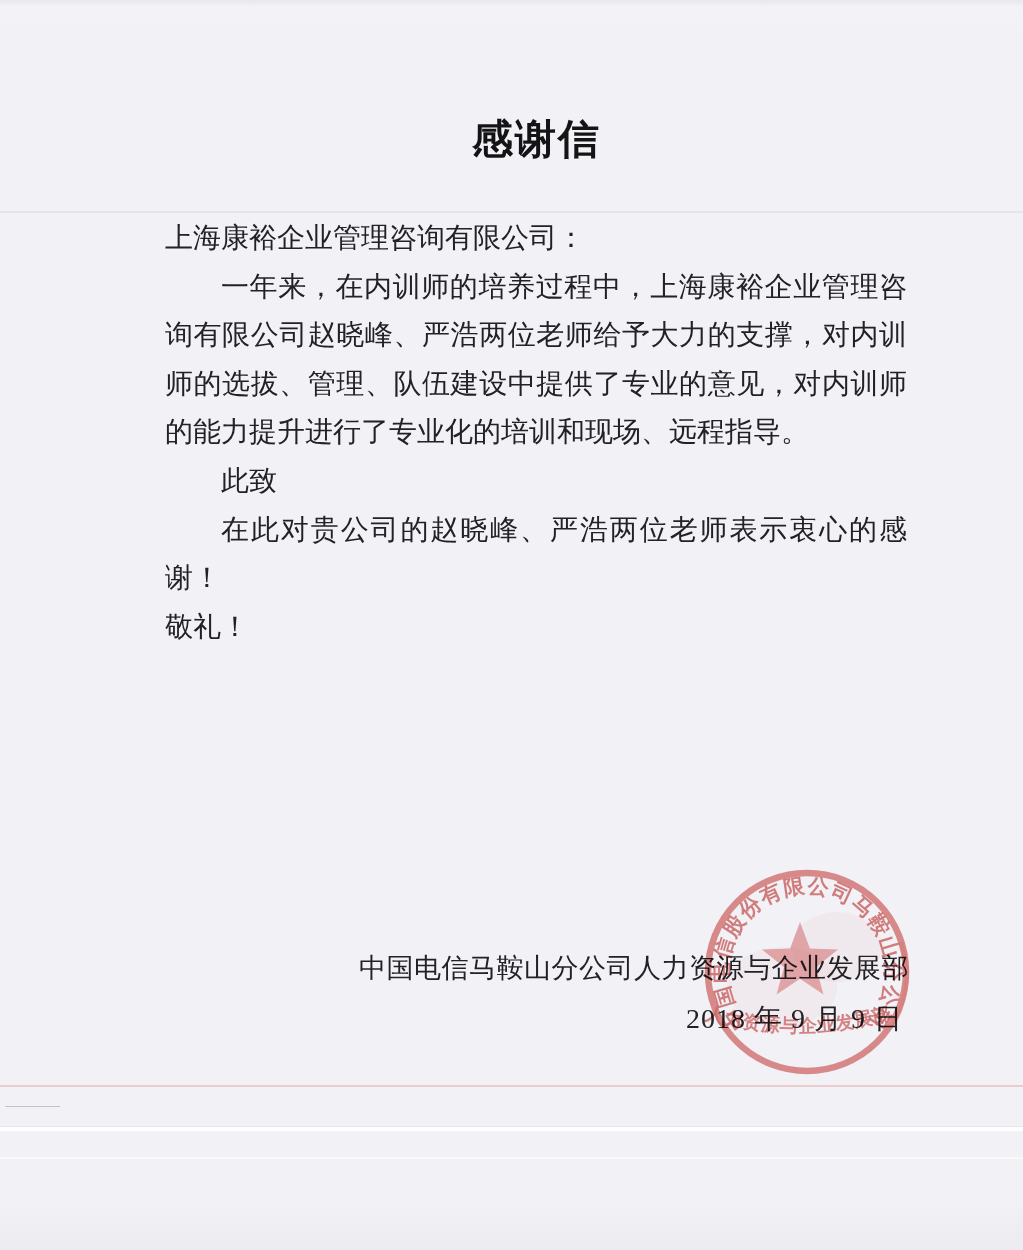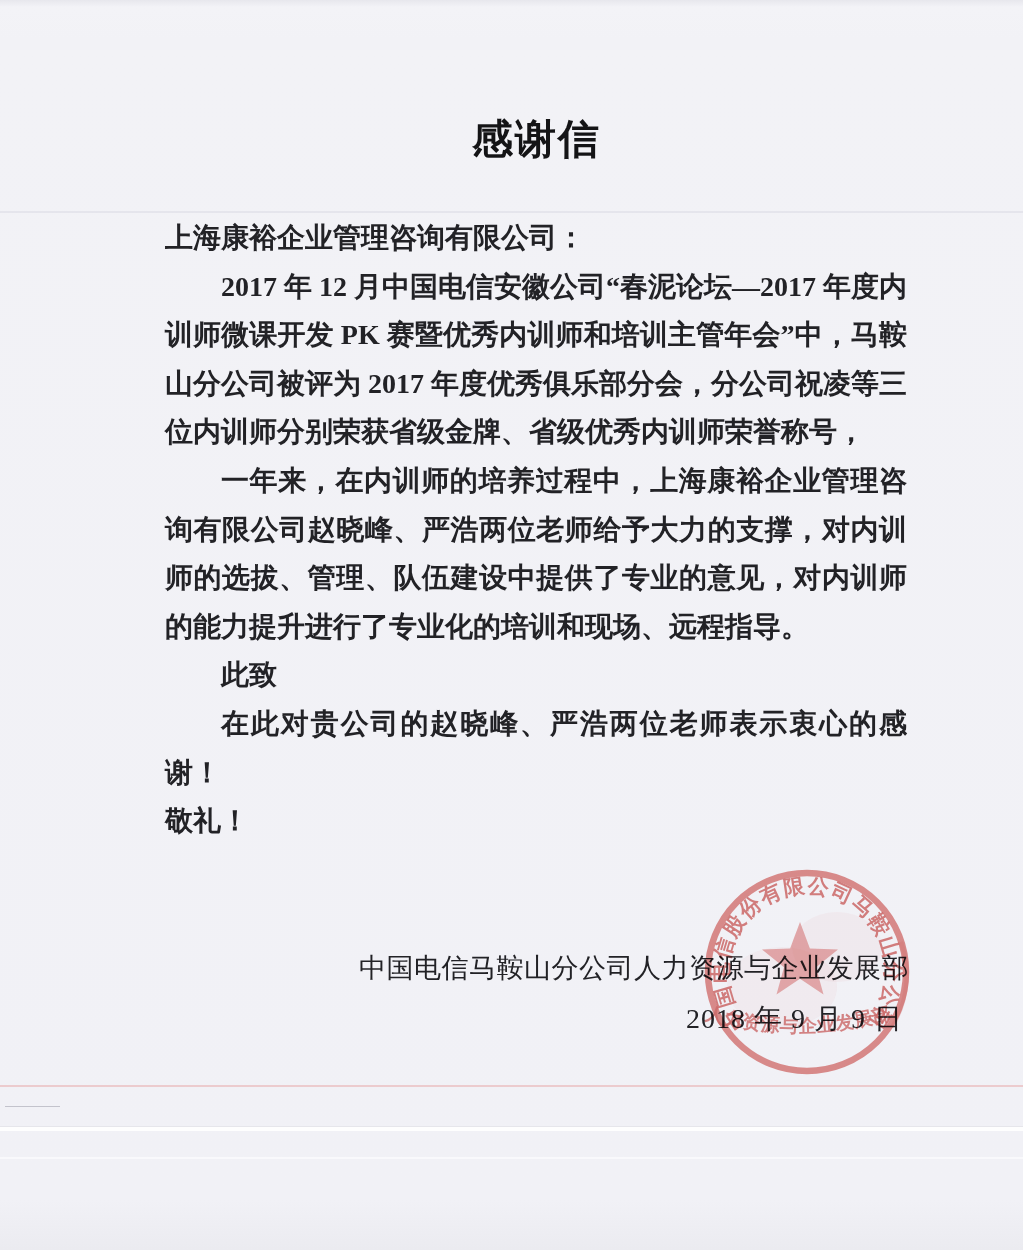--- a/index.html
+++ b/index.html
@@ -32,21 +32,20 @@
     letter-spacing: 2px;
     color: #141416;
   }
   .body-text {
     position: absolute;
     top: 214px; left: 165px; width: 742px;
     font-size: 28px; line-height: 48.6px;
     text-align: justify;
     text-justify: inter-character;
     color: #222226;
-    font-weight: bold;
   }
   .body-text p { margin: 0; }
   .body-text p.indent { text-indent: 2em; }
   .sig-line {
     position: absolute;
     right: 114px; top: 950px;
     font-size: 27px; letter-spacing: 0.5px;
     color: #222226; white-space: nowrap; margin-left: 36px;
   }
   .date-line {
@@ -74,21 +73,20 @@
 <div class="scanline l1"></div>
 <div class="scanline l2"></div>
 <div class="scanline l3"></div>
 <div class="scanline l4"></div>
 <div class="scanline l5"></div>
 
 <div class="doc-title">感谢信</div>
 
 <div class="body-text">
   <p>上海康裕企业管理咨询有限公司：</p>
-  <p class="indent">2017 年 12 月中国电信安徽公司“春泥论坛—2017 年度内训师微课开发 PK 赛暨优秀内训师和培训主管年会”中，马鞍山分公司被评为 2017 年度优秀俱乐部分会，分公司祝凌等三位内训师分别荣获省级金牌、省级优秀内训师荣誉称号，</p>
   <p class="indent">一年来，在内训师的培养过程中，上海康裕企业管理咨询有限公司赵晓峰、严浩两位老师给予大力的支撑，对内训师的选拔、管理、队伍建设中提供了专业的意见，对内训师的能力提升进行了专业化的培训和现场、远程指导。</p>
   <p class="indent">此致</p>
   <p class="indent">在此对贵公司的赵晓峰、严浩两位老师表示衷心的感谢！</p>
   <p>敬礼！</p>
 </div>
 
 <div class="sig-line">中国电信马鞍山分公司人力资源与企业发展部</div>
 <div class="date-line">2018 年 9 月 9 日</div>
 
 <svg class="seal" viewBox="0 0 240 240" aria-hidden="true">

